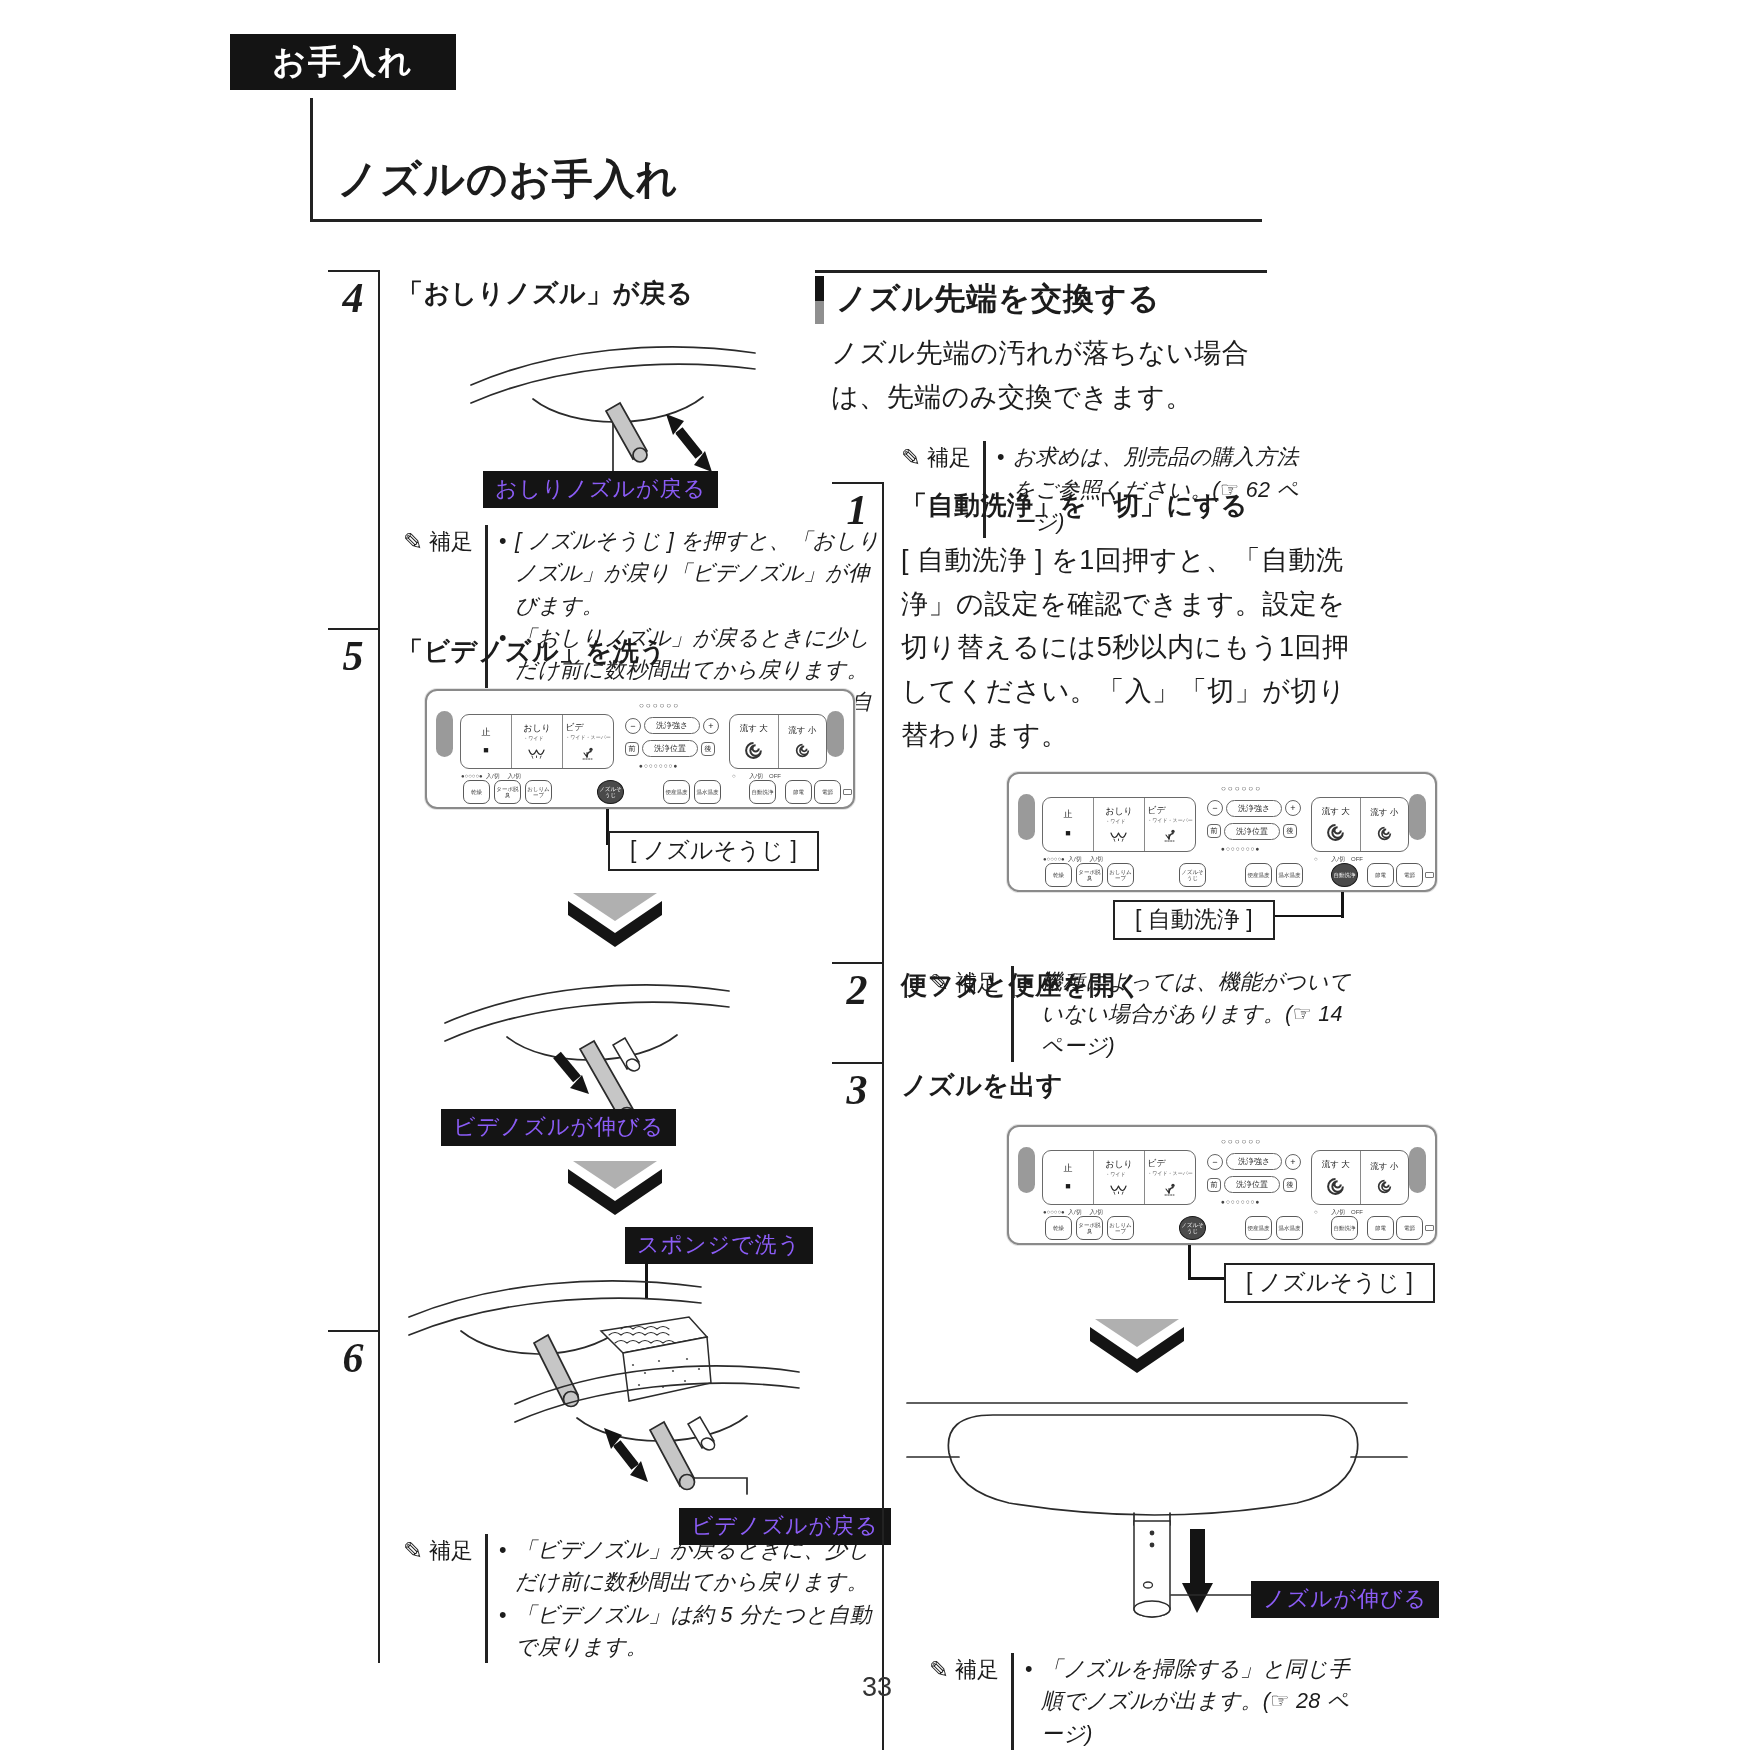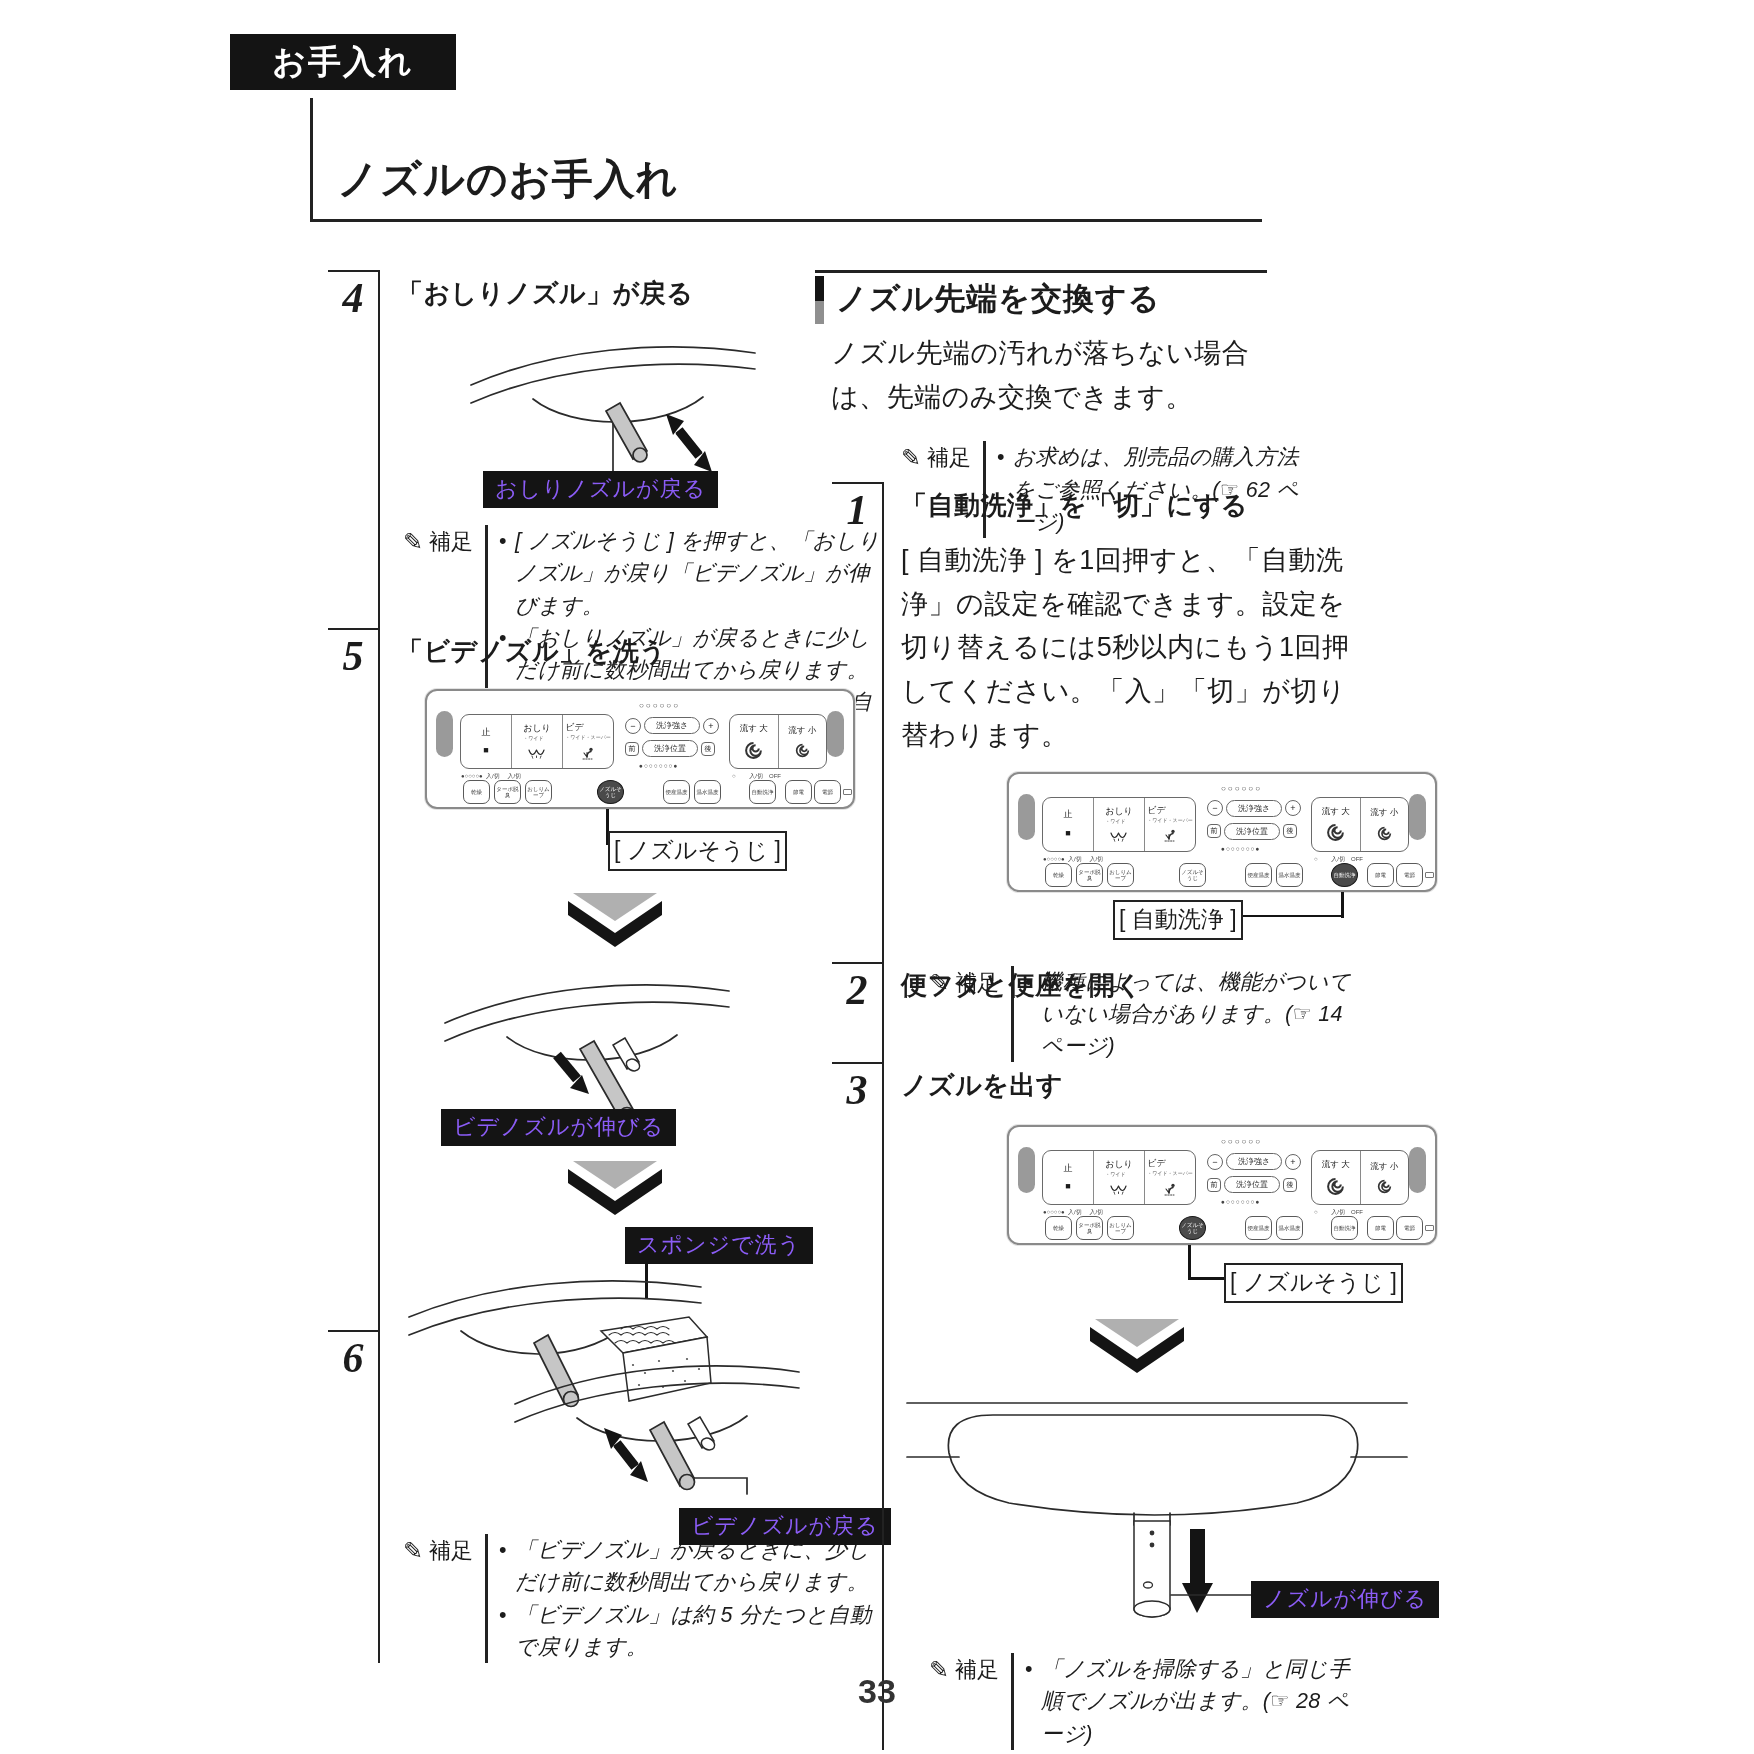--- a/index.html
+++ b/index.html
@@ -40,21 +40,21 @@
   .note-item { font-size:21.5px; line-height:1.5; display:flex; letter-spacing:0.3px; }
   .note-item .bu { flex:none; width:16px; }
   .note-item .nt { flex:1;font-style:italic; }
   
   .blabel {
     display:inline-block; background:#141414; color:#8b5cf6;
     font-size:22px; padding:3px 12px 4px; letter-spacing:1px; white-space:nowrap;
   }
   .callout {
     display:inline-block; border:2.5px solid #222; background:#fff;
-    font-size:23px; padding:2px 4px 3px; white-space:nowrap;
+    font-size:23px; padding:2px 20px 3px; white-space:nowrap;
   }
   .conn { position:absolute; background:#141414; }
   
   .illus { position:relative; }
   .chev { position:relative; width:100px; height:54px; }
   
   .sec-rule { border-top:3px solid #222; width:452px; }
   .sec-h {
     display:flex; align-items:stretch; gap:12px; margin-top:3px;
   }
@@ -101,21 +101,21 @@
     position:absolute; top:89px; width:27px; height:24px;
     border:1.3px solid #5a5a5a; border-radius:7px; background:#fff;
     font-size:5.5px; line-height:1.1; display:flex; align-items:center; justify-content:center;
     text-align:center; padding:1px; color:#333; overflow:hidden;
   }
   .sb1{left:36px;} .sb2{left:67px;} .sb3{left:98px;} .sb4{left:170px;}
   .sb5{left:236px;} .sb6{left:267px;} .sb7{left:322px;} .sb8{left:358px;} .sb9{left:387px;}
   .ind { position:absolute; left:416px; top:98px; width:9px; height:6px; border:1px solid #777; border-radius:1px; }
   .hl-nozzle .sb4, .hl-auto .sb7 { background:#4a4a4a; color:#fff; border-color:#1a1a1a; border-radius:50%; }
   
-  .pagenum { position:absolute; left:0; right:0; top:1672px; text-align:center; font-size:34px; color:#333;font-weight:bold; }
+  .pagenum { position:absolute; left:0; right:0; top:1672px; text-align:center; font-size:27px; color:#333; }
   svg .ln { fill:none; stroke:#2b2b2b; stroke-width:1.7; stroke-linecap:round; }
   svg .rod { fill:#c6c6c6; stroke:#2b2b2b; stroke-width:1.7; }
   svg .wht { fill:#ffffff; stroke:#2b2b2b; stroke-width:1.5; }
   svg .blk { fill:#141414; }
 </style>
 </head>
 <body>
 
 <div id="page">
 

